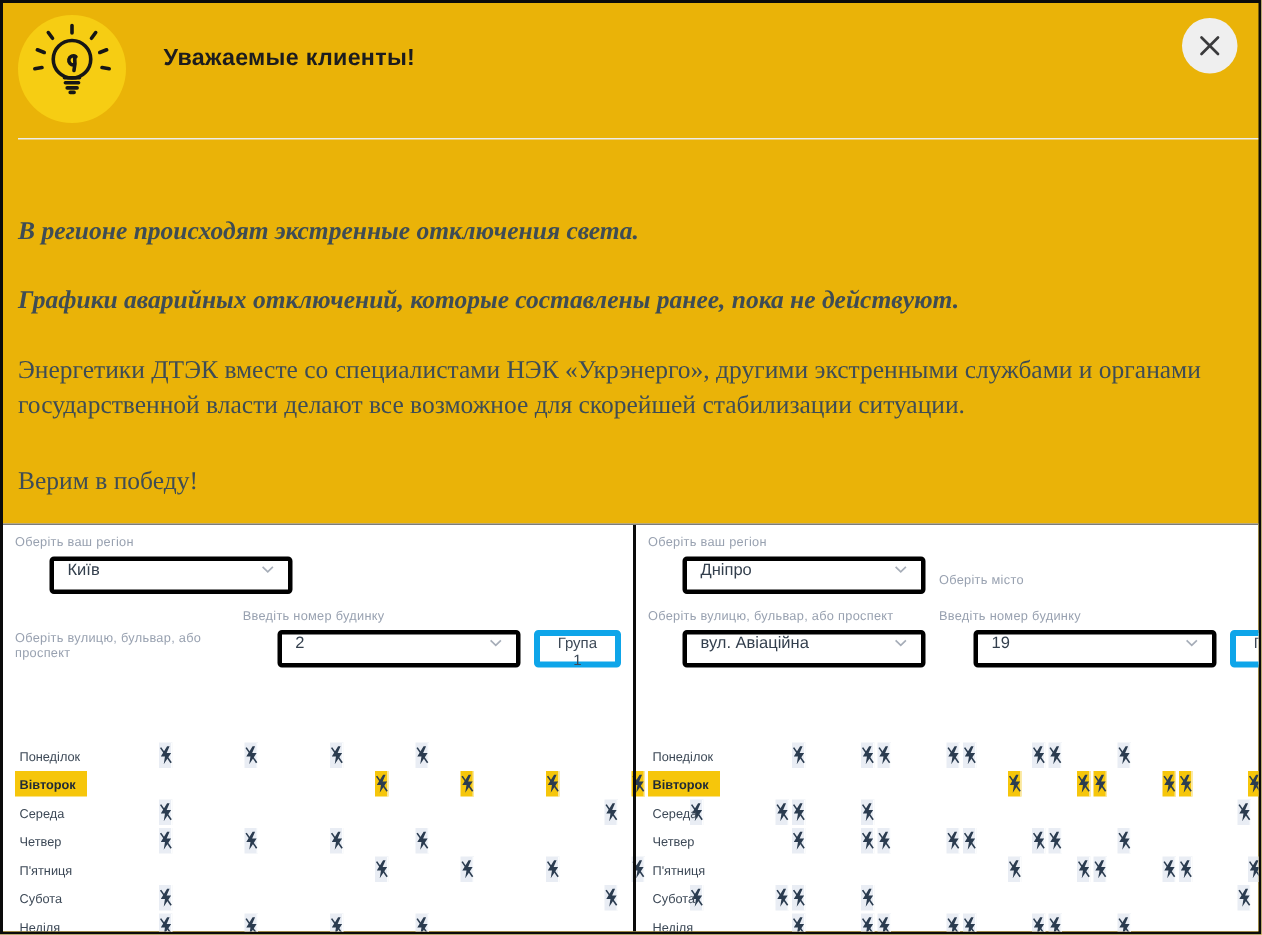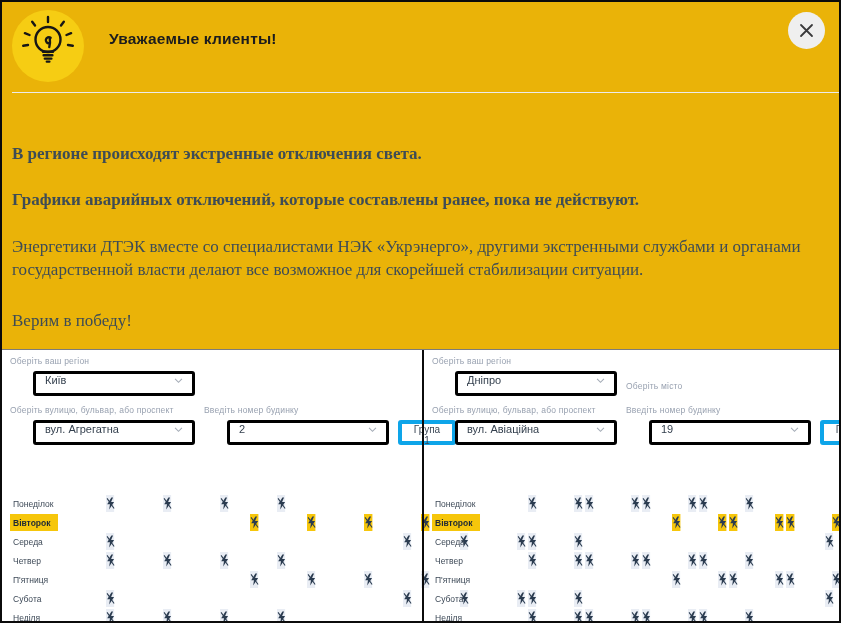--- a/index.html
+++ b/index.html
@@ -20,21 +20,21 @@
     border-radius:50%;background:#efefef;display:flex;align-items:center;
     justify-content:center;cursor:pointer;padding:0;
   }
   .hr{position:absolute;top:90px;left:10px;right:0;border-top:1px solid #ececec;}
   
   .message{
     position:absolute;top:140px;left:10px;right:8px;
     font-family:"Liberation Serif",serif;color:#3e4c55;font-size:17px;
   }
   .message p{margin:0 0 21px;line-height:1.38;}
-  .message p.b{font-weight:700;margin-bottom:23px;}
+  .message p.b{font-weight:700;margin-bottom:23px;font-style:italic;}
   .message p:last-child{margin-top:27px;}
   
   .panels{
     position:absolute;left:0;right:0;top:347px;bottom:0;display:flex;
     border-top:1px solid #7c7c7c;background:#fff;
   }
   .panel{width:420px;padding:6px 8px 0 8px;position:relative;}
   .panel + .panel{flex:1;border-left:2px solid #0b0b0b;}
   .frow{display:flex;align-items:flex-end;margin-bottom:9px;}
   .field{margin-right:9px;}
@@ -113,26 +113,20 @@
               <span>Київ</span>
               <span><svg width="9" height="6" viewBox="0 0 10 7">
                   <path d="M1 1 l4 4 4-4" stroke="#a6adb8" stroke-width="1.3" fill="none"></path>
                 </svg></span>
             </div>
           </div>
         </div>
         <div class="frow">
           <div class="field">
             <div class="flabel">Оберіть вулицю, бульвар, або проспект</div>
-            <div class="select">
-              <span>вул. Агрегатна</span>
-              <span><svg width="9" height="6" viewBox="0 0 10 7">
-                  <path d="M1 1 l4 4 4-4" stroke="#a6adb8" stroke-width="1.3" fill="none"></path>
-                </svg></span>
-            </div>
           </div>
           <div class="field">
             <div class="flabel">Введіть номер будинку</div>
             <div class="select">
               <span>2</span>
               <span><svg width="9" height="6" viewBox="0 0 10 7">
                   <path d="M1 1 l4 4 4-4" stroke="#a6adb8" stroke-width="1.3" fill="none"></path>
                 </svg></span>
             </div>
           </div>

